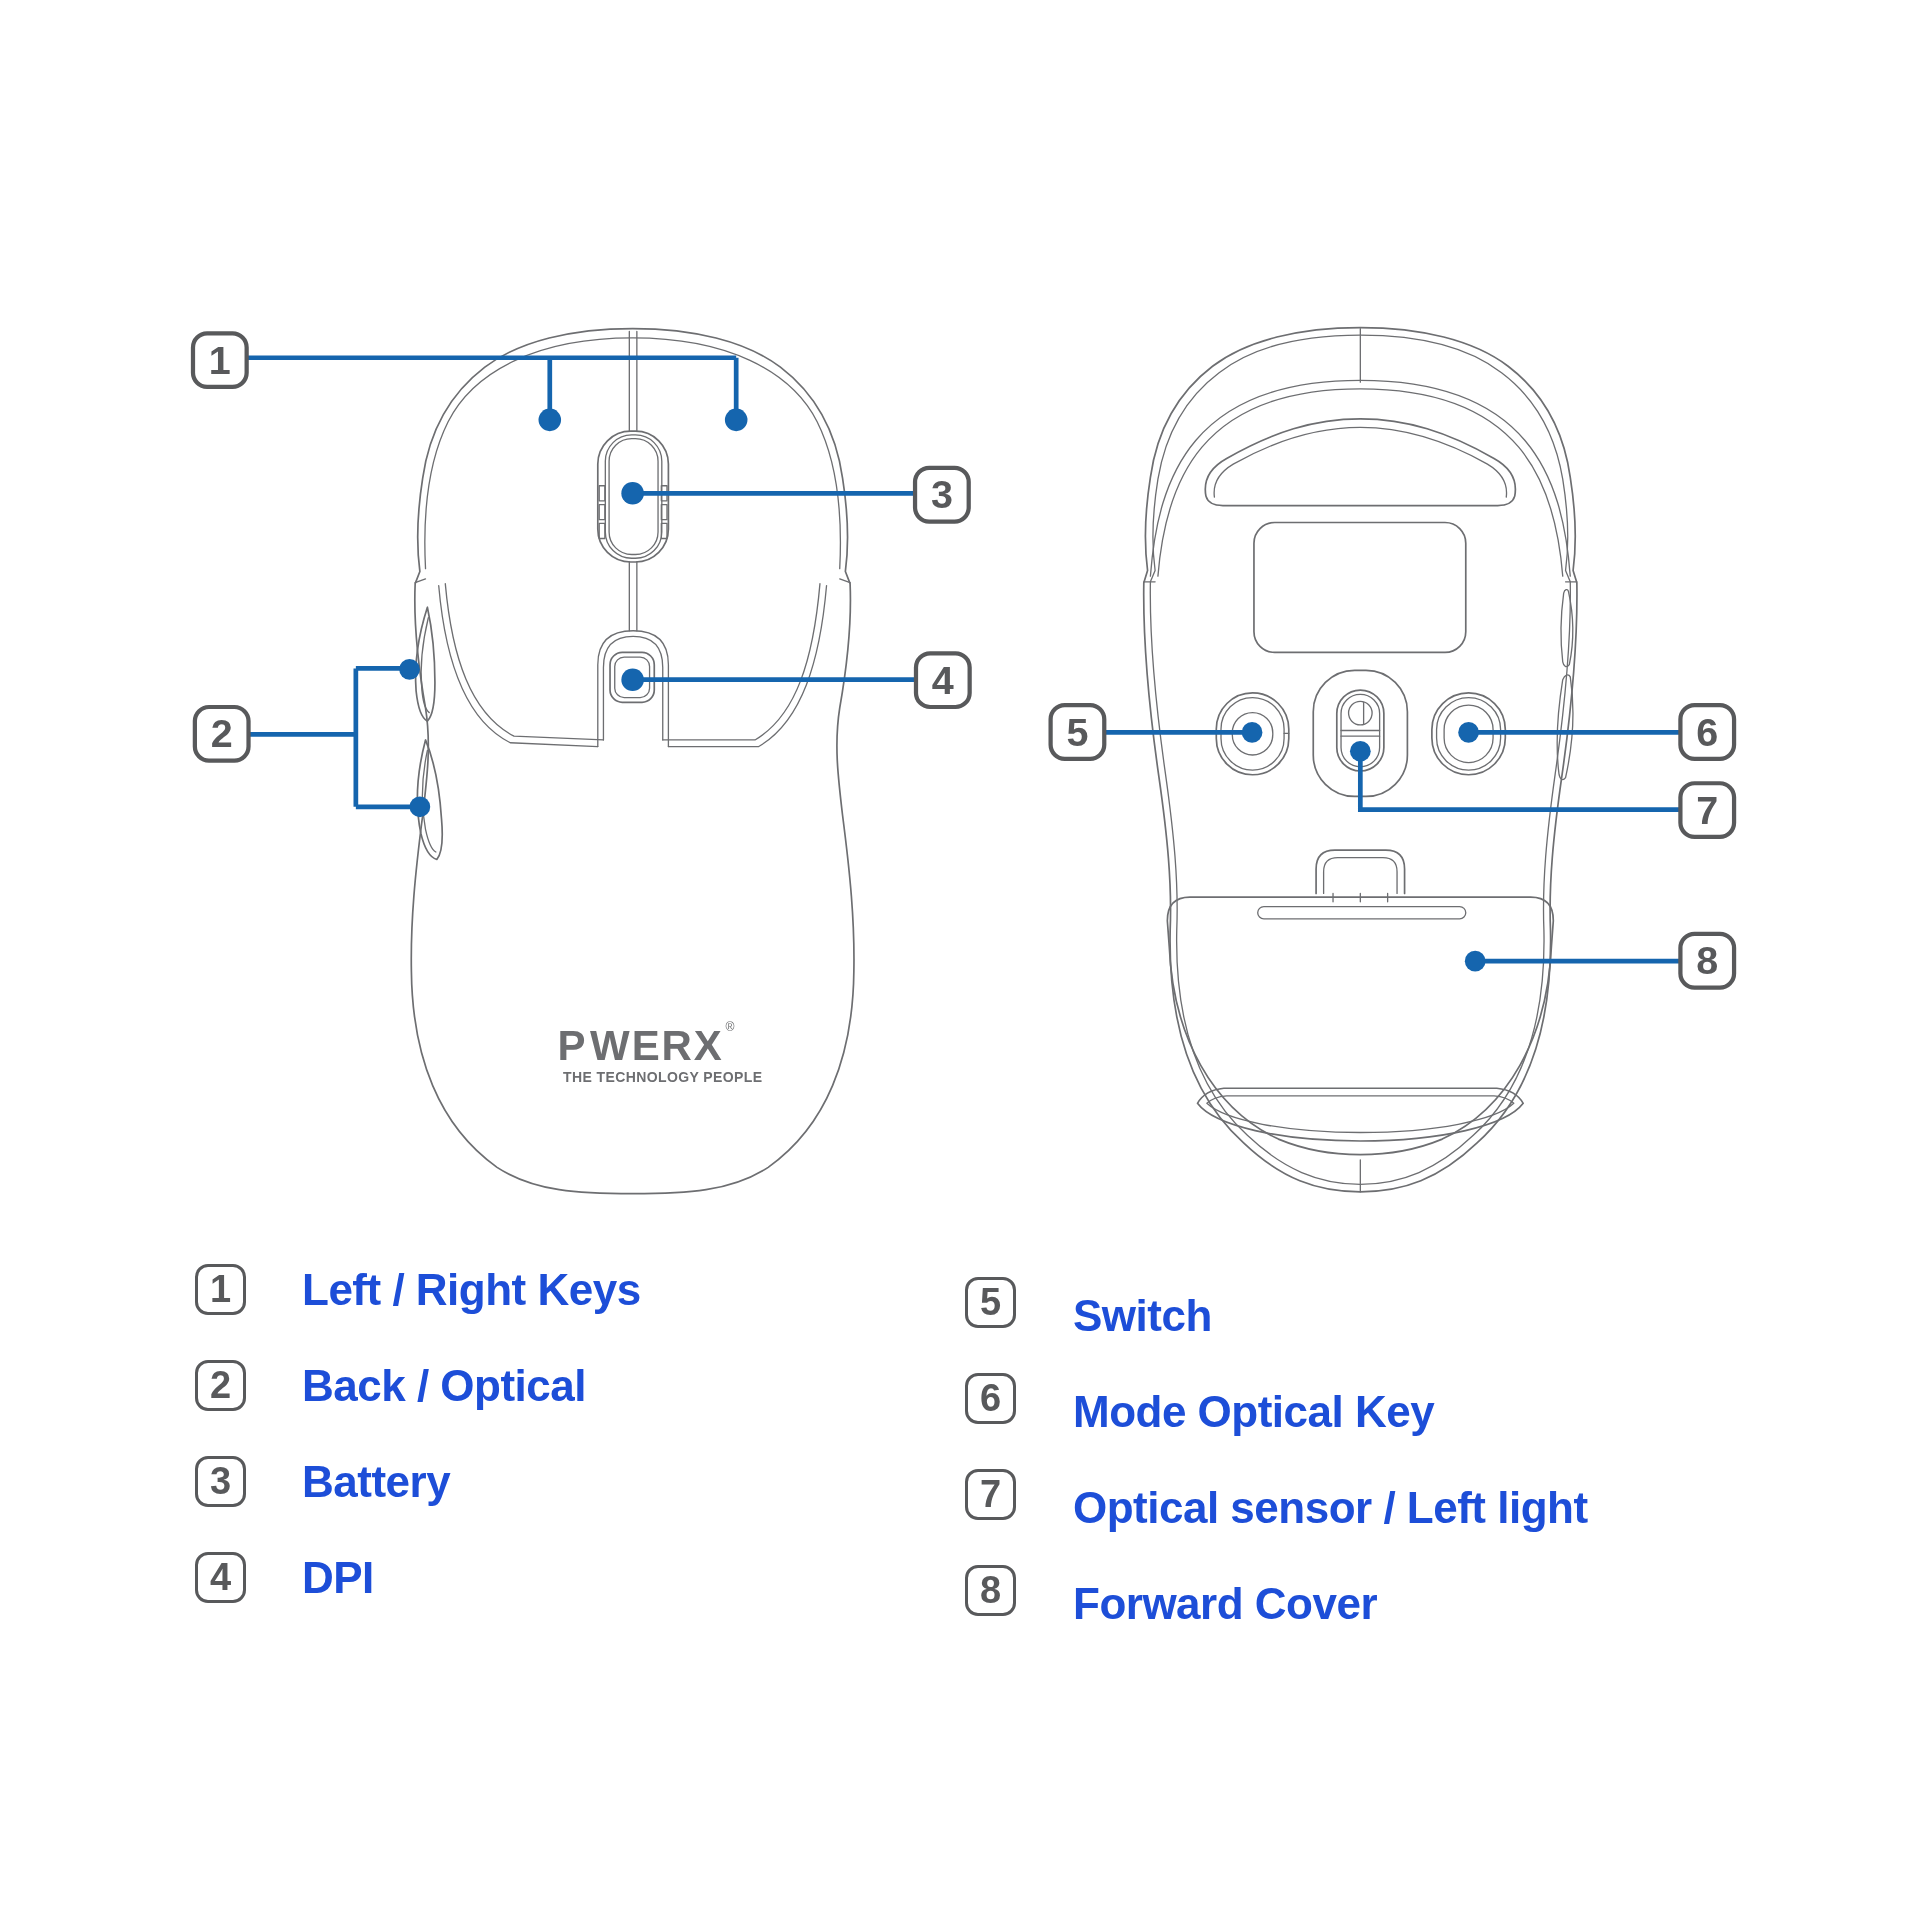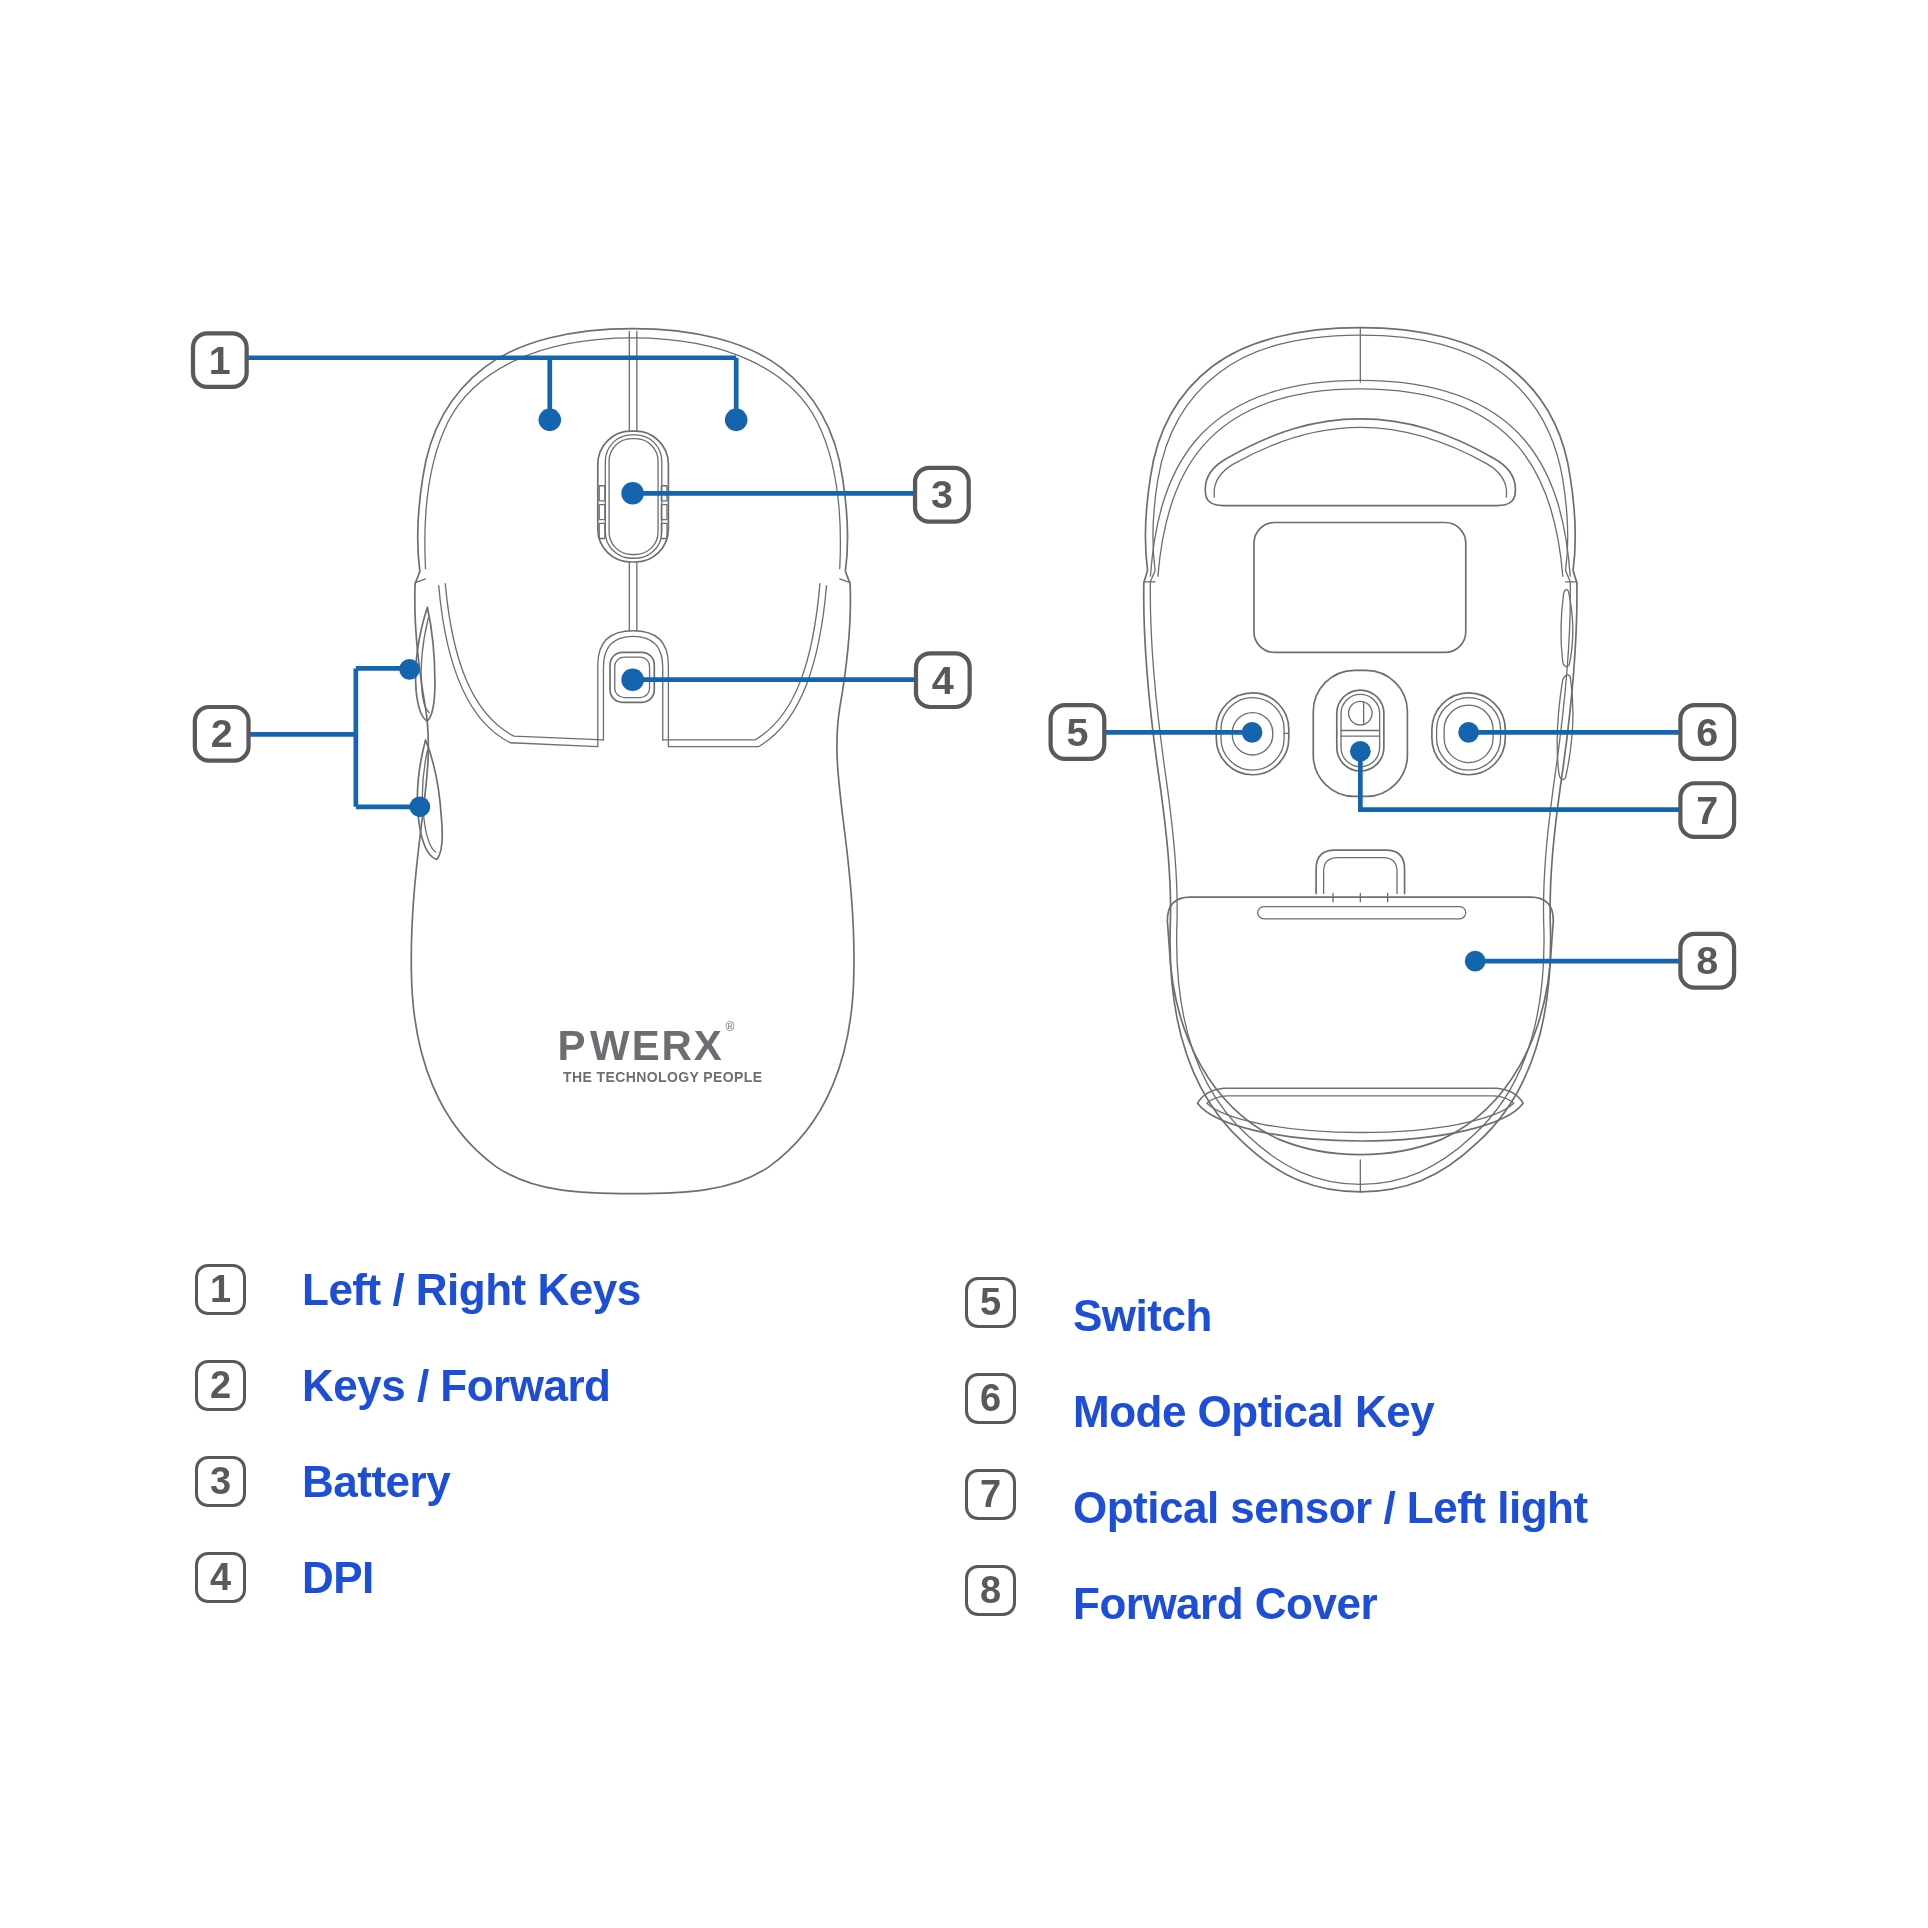--- a/index.html
+++ b/index.html
@@ -245,21 +245,21 @@
   </div>
 
   <div>
 
     <div class="legend-row" style="left:195px;top:1264px;">
       <div class="legend-badge">1</div>
       <div class="legend-label gap-l">Left / Right Keys</div>
     </div>
     <div class="legend-row" style="left:195px;top:1360px;">
       <div class="legend-badge">2</div>
-      <div class="legend-label gap-l">Keys / Forward</div>
+      <div class="legend-label gap-l">Back / Optical</div>
     </div>
     <div class="legend-row" style="left:195px;top:1456px;">
       <div class="legend-badge">3</div>
       <div class="legend-label gap-l">Battery</div>
     </div>
     <div class="legend-row" style="left:195px;top:1552px;">
       <div class="legend-badge">4</div>
       <div class="legend-label gap-l">DPI</div>
     </div>
 

